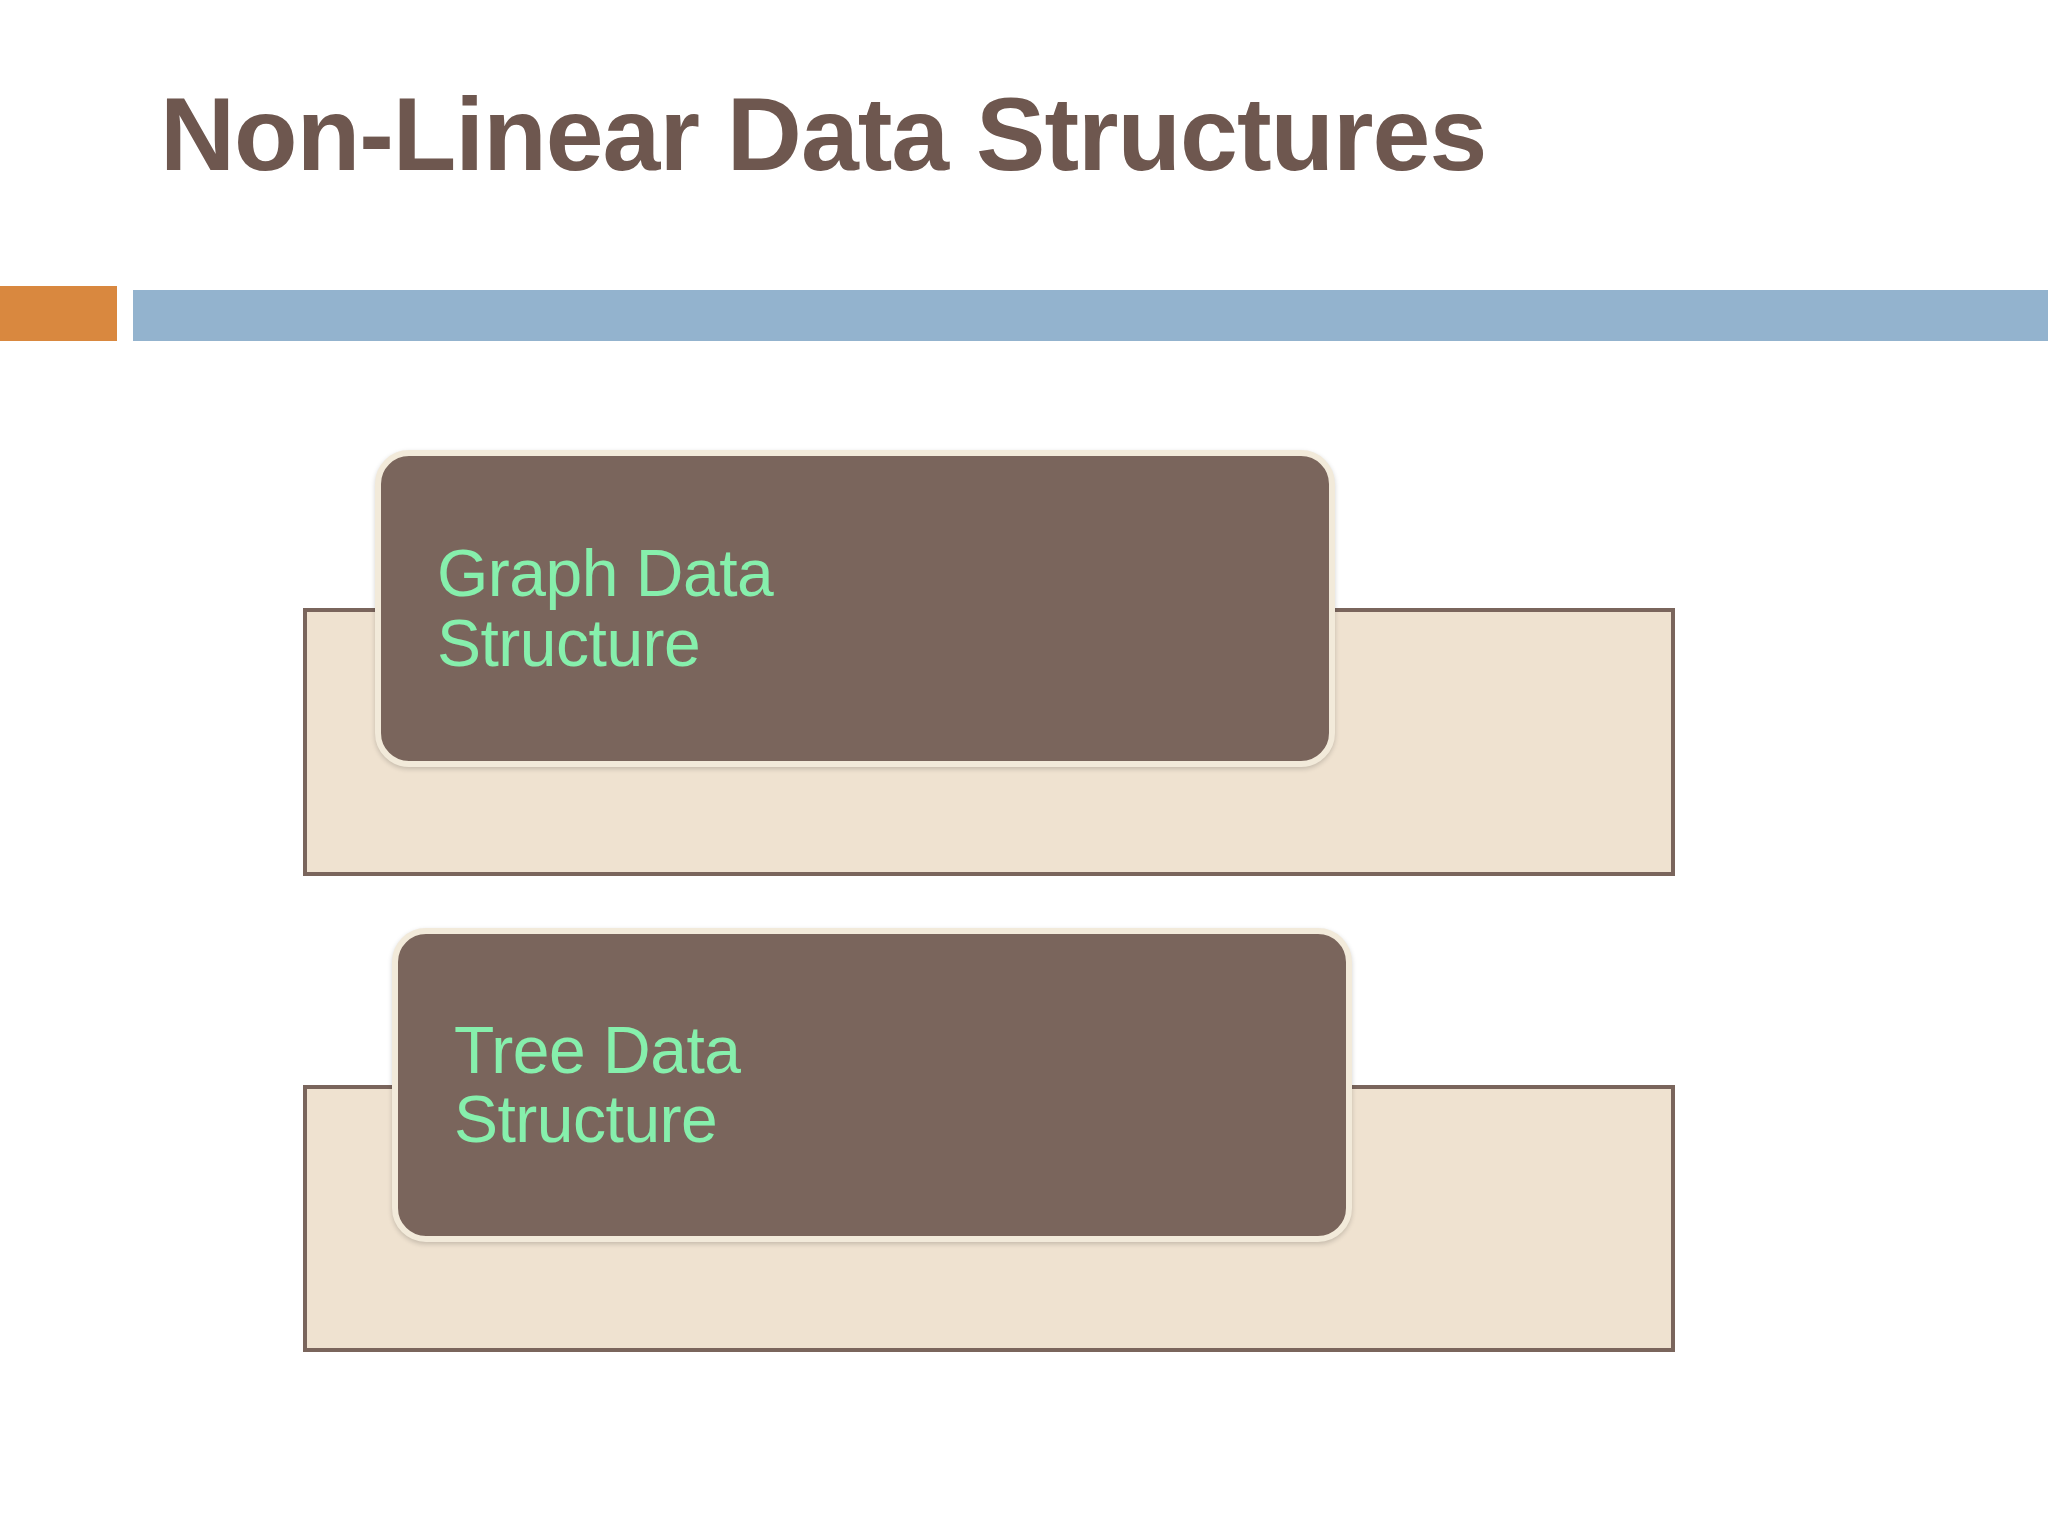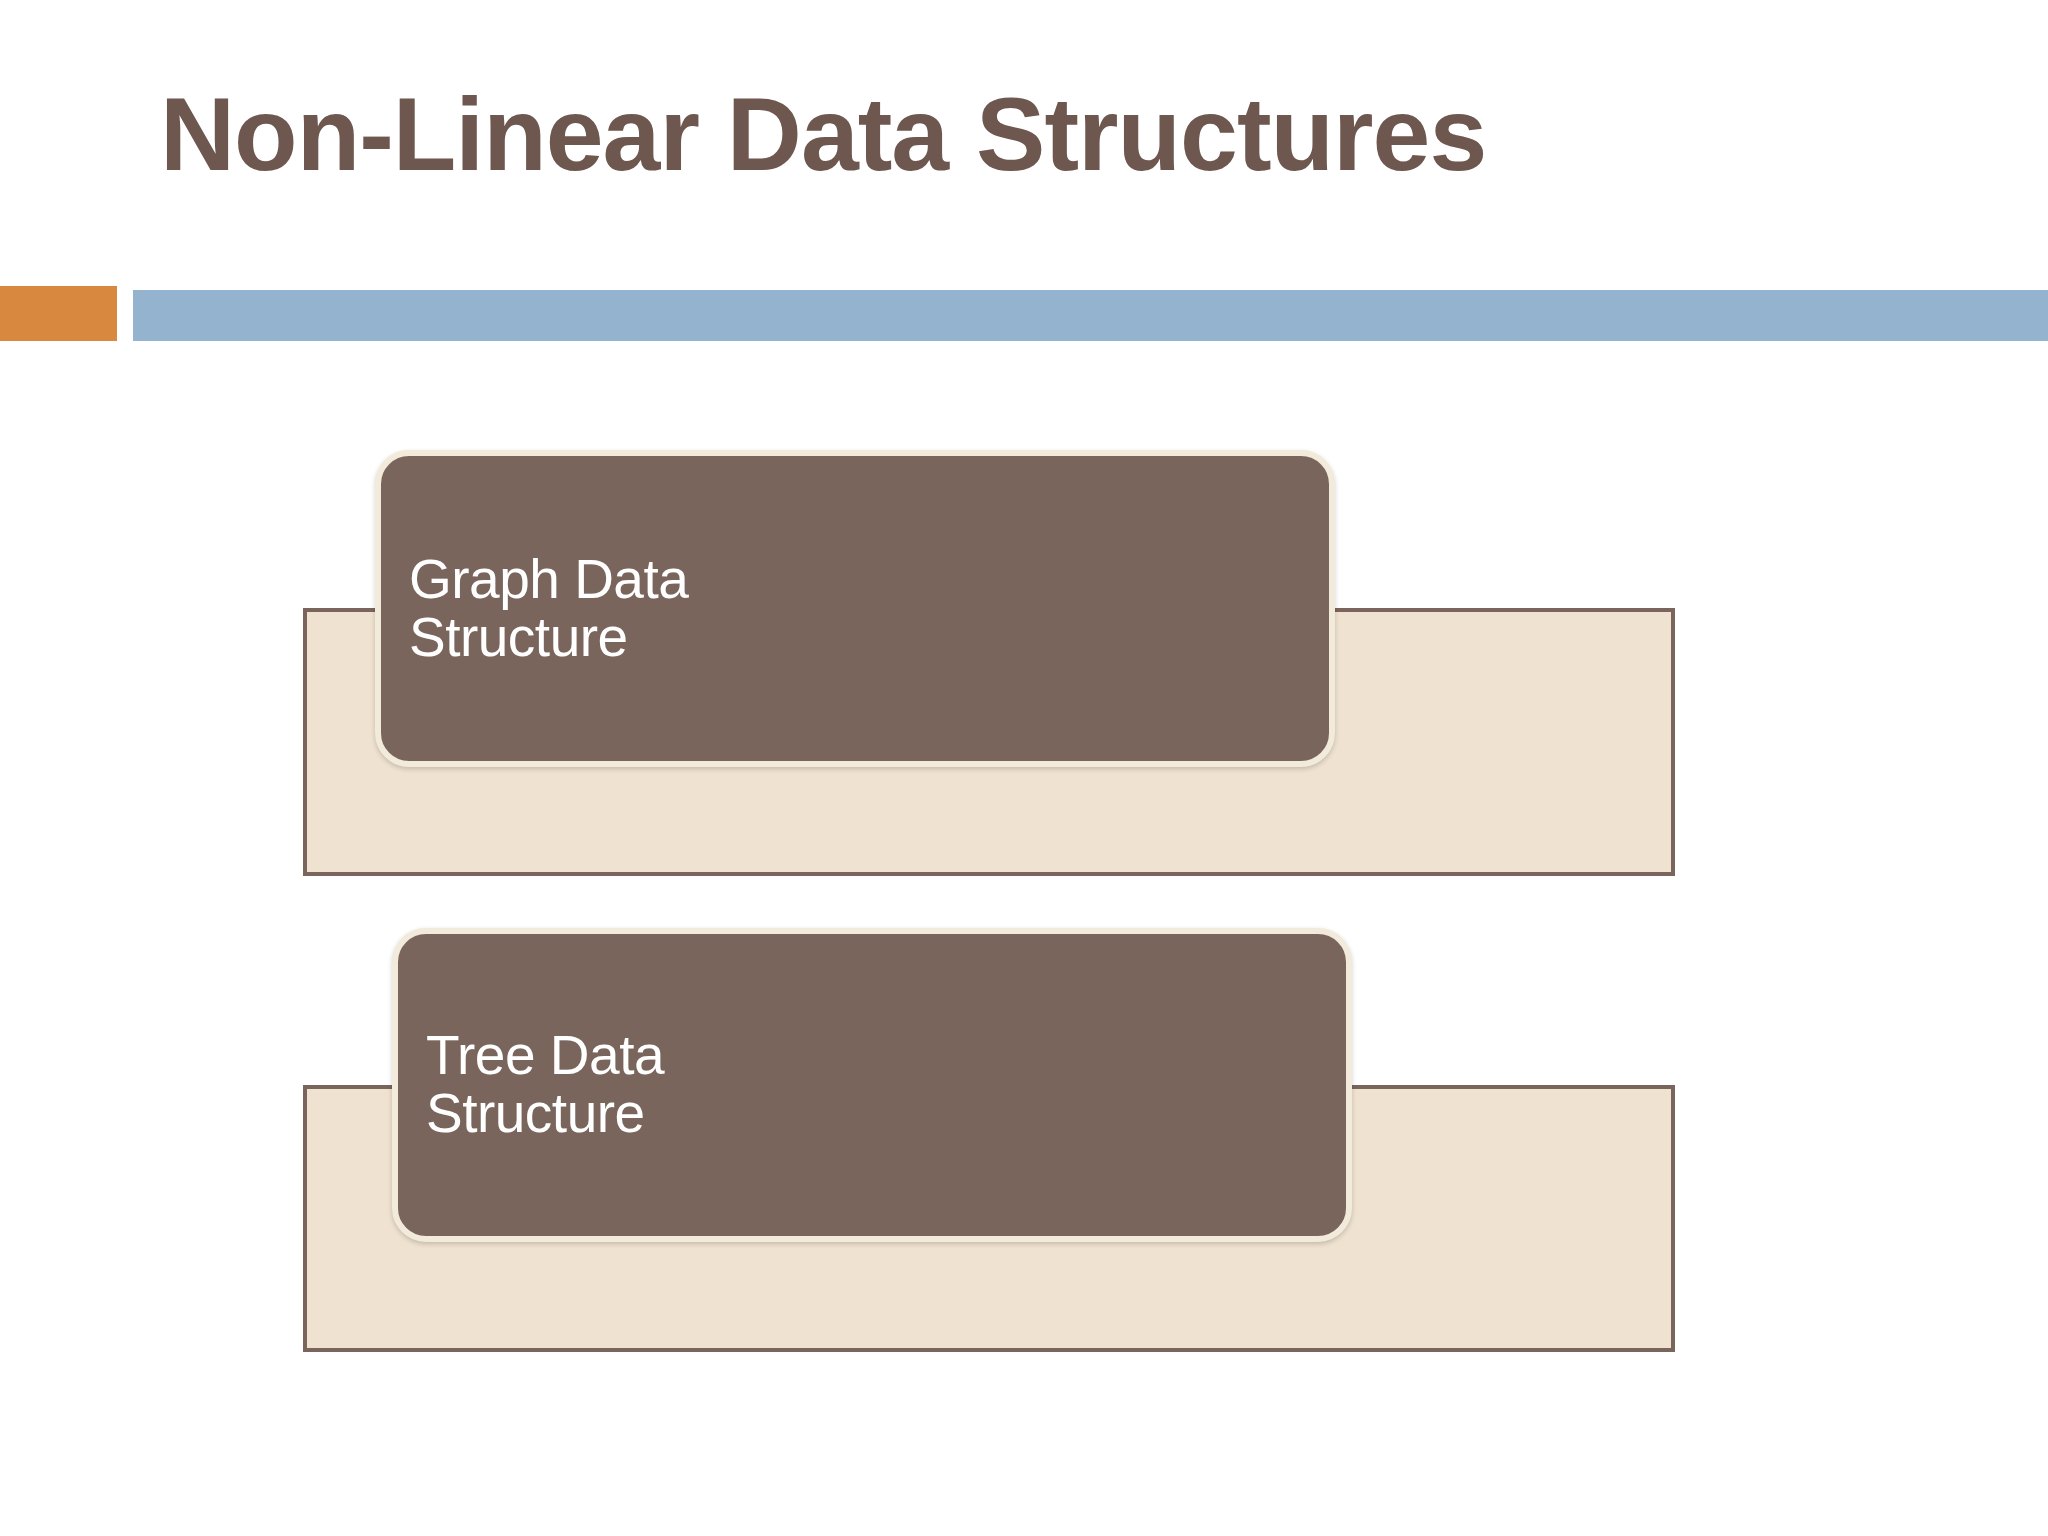--- a/index.html
+++ b/index.html
@@ -78,26 +78,26 @@
     background: #7A655C;
     border: 6px solid #F2EADA;
     border-radius: 34px;
     box-sizing: border-box;
     display: flex;
     align-items: center;
     box-shadow: 0 2px 5px rgba(0,0,0,0.18);
   }
 
   .callout-text {
-    color: #ffffff;
+    color: #86efac;
     font-family: "Liberation Sans", sans-serif;
     font-weight: normal;
-    font-size: 55px;
+    font-size: 66px;
     line-height: 1.05;
-    padding: 0 0 0 28px;
+    padding: 0 0 0 56px;
     white-space: pre-line;
     letter-spacing: -0.5px;
   }
 
   
   #group-graph .panel {
     left: 303px;
     top: 608px;
     width: 1372px;
     height: 268px;

